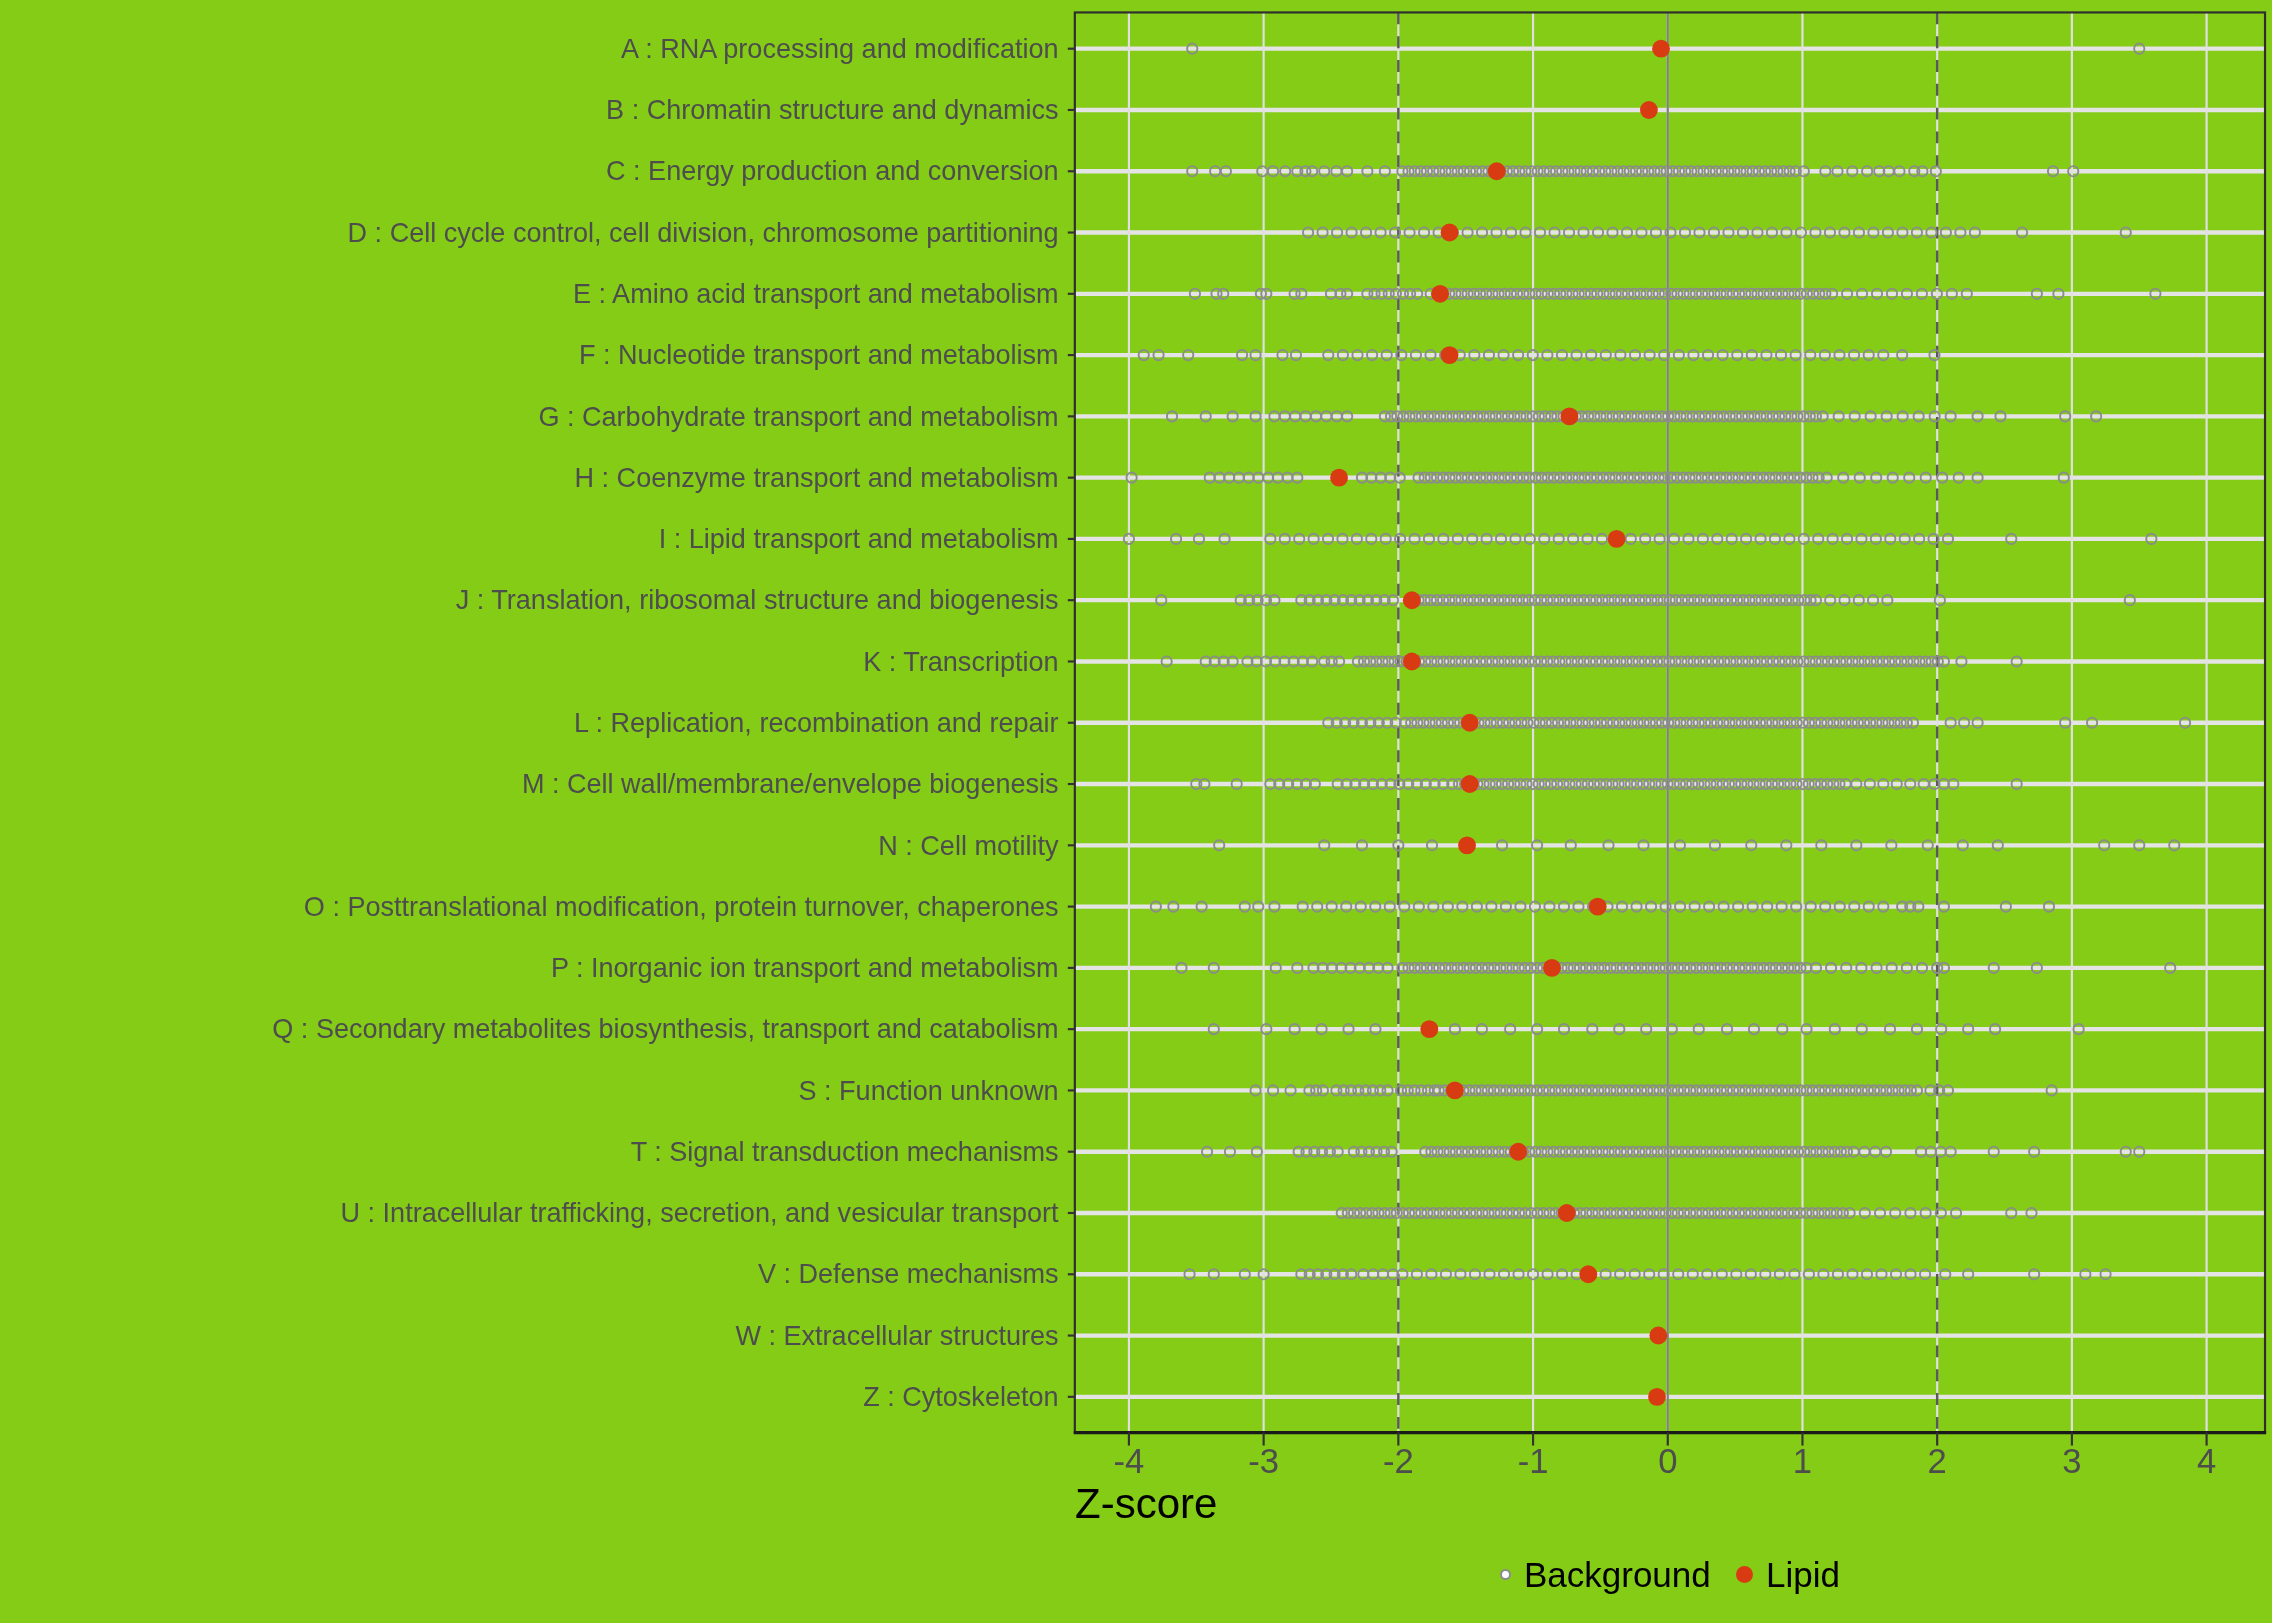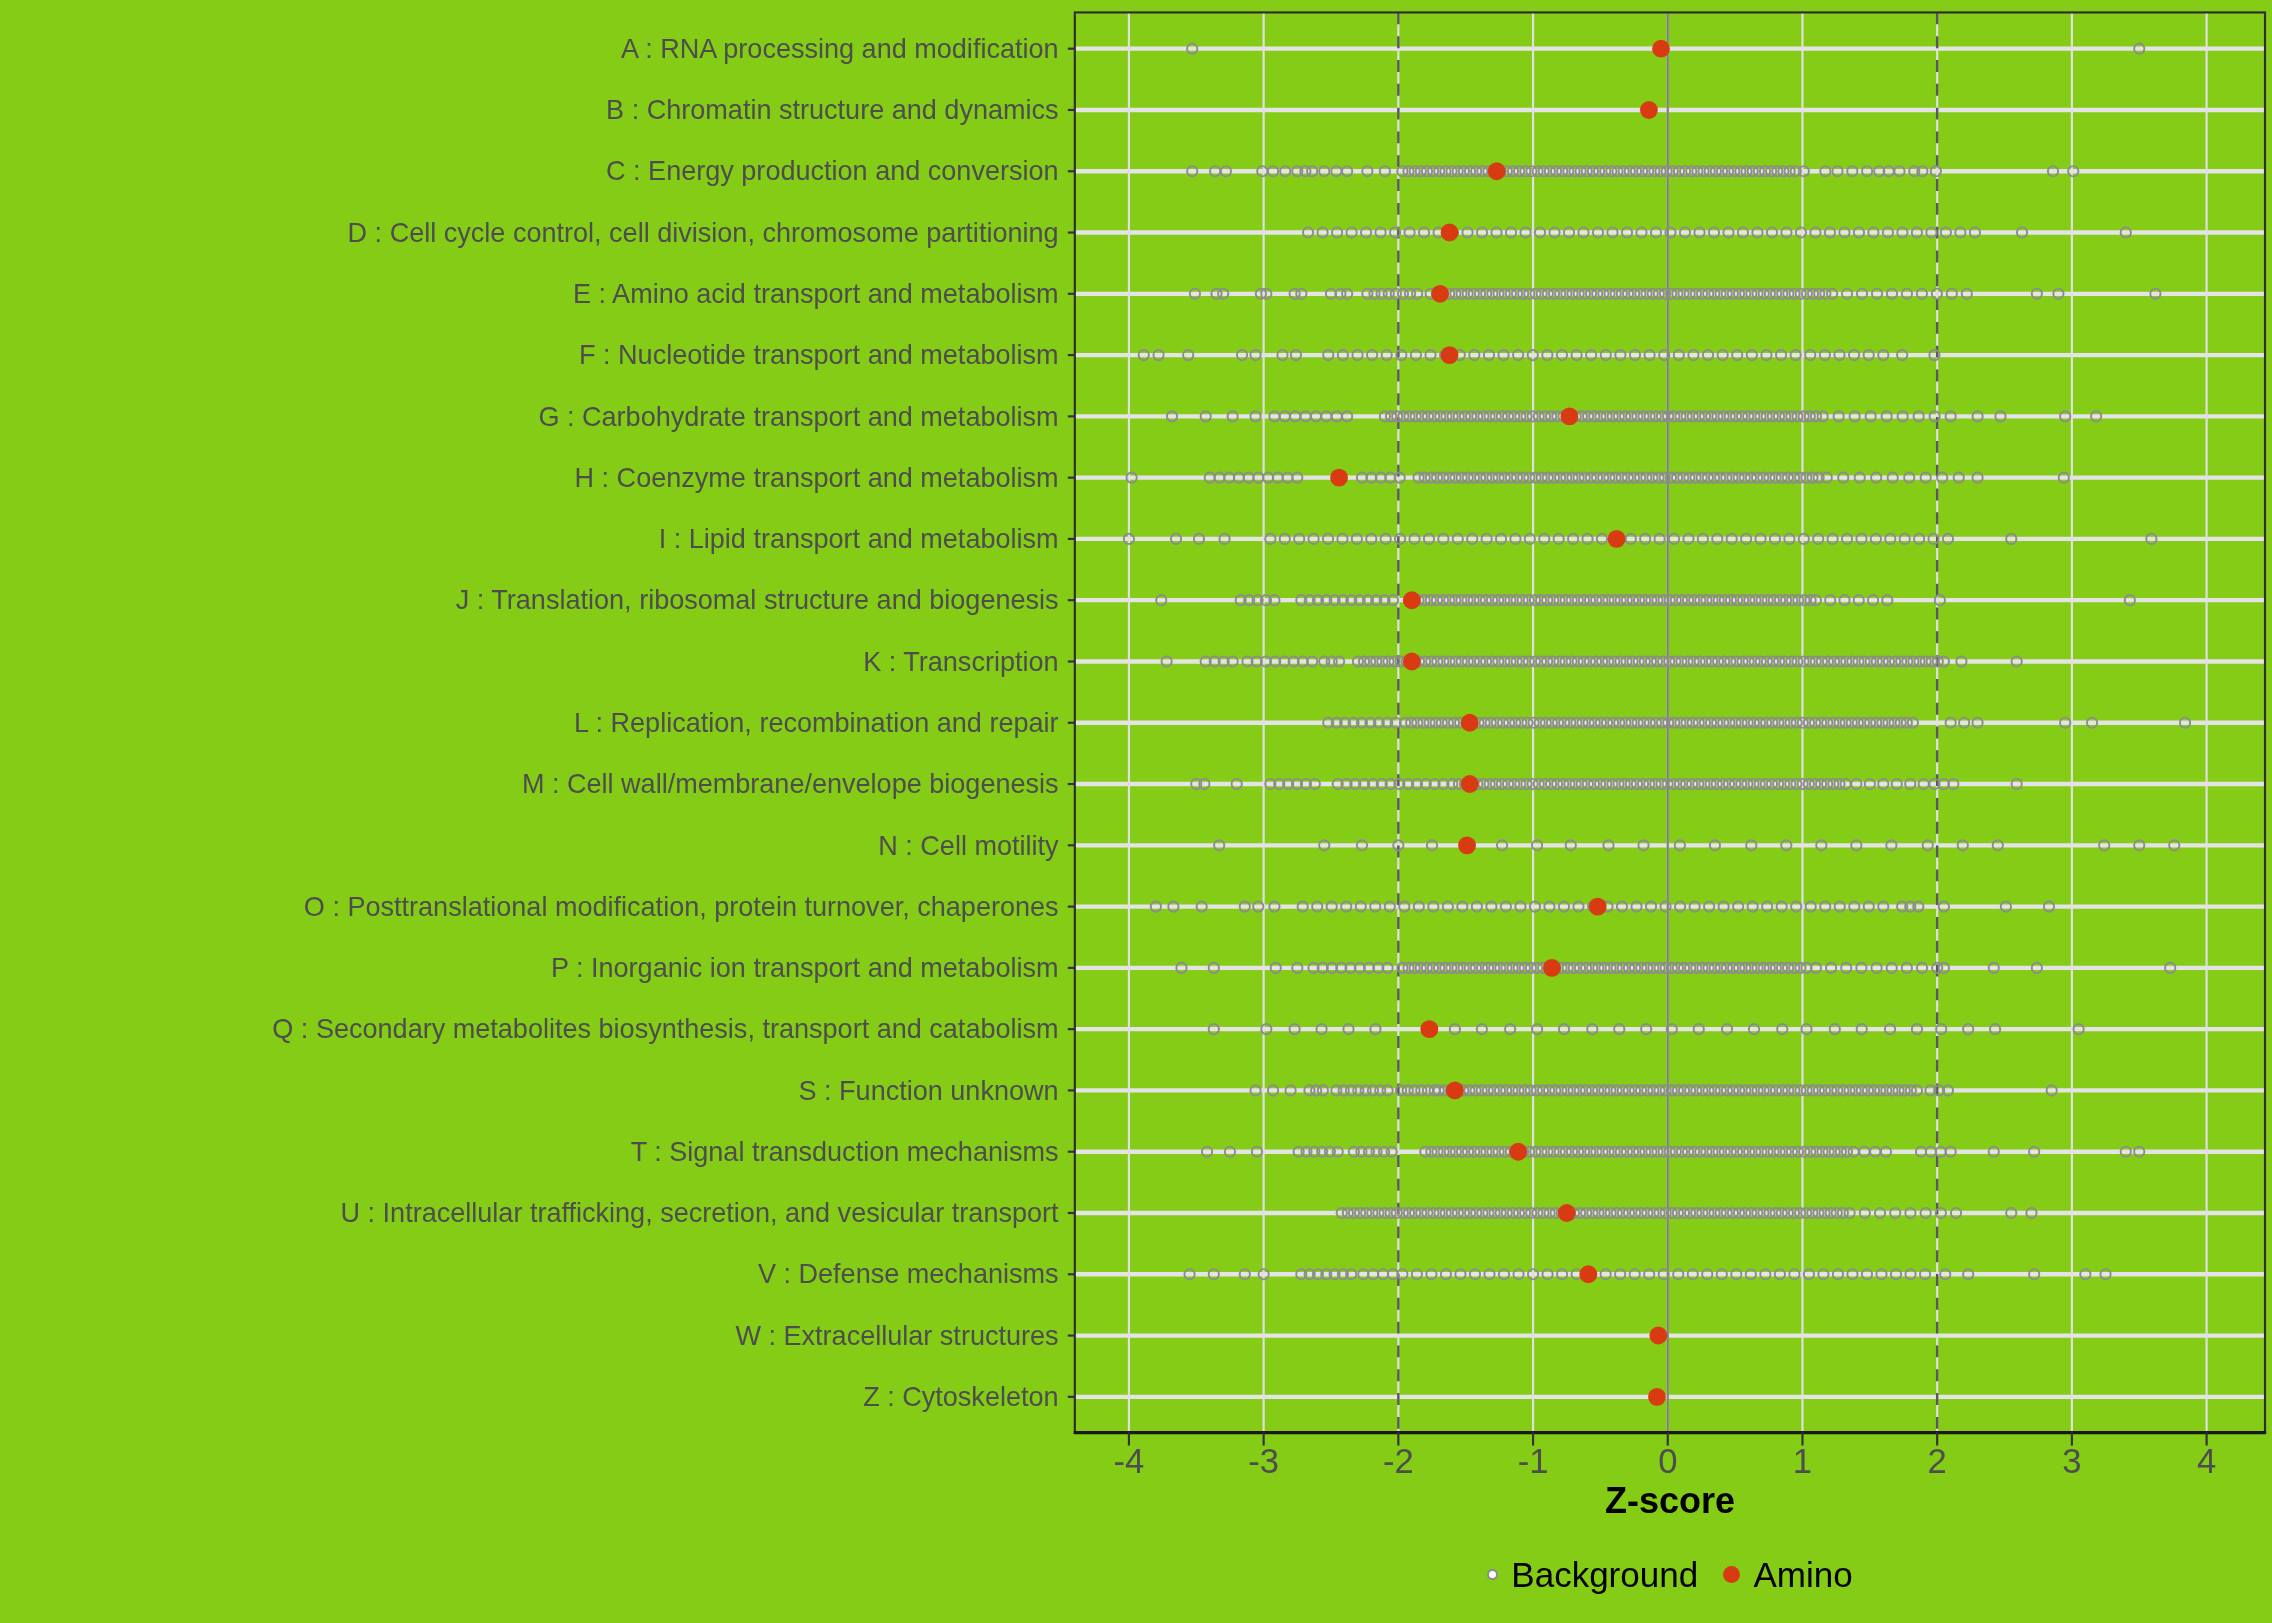--- a/index.html
+++ b/index.html
@@ -1,20 +1,20 @@
 <!DOCTYPE html>
 <html style="font-size:8.7px"><head>
 <meta charset="utf-8">
 <style>
   html,body{margin:0;padding:0;background:#ffffff;}
   #figure{position:relative;width:2273px;height:1623px;background:#84cc16;overflow:hidden;
           font-family:"Liberation Sans", sans-serif;}
   #plot{position:absolute;left:0;top:0;}
-  .axis-title{position:absolute;left:1075px;top:1480px;width:1190px;text-align:center;
-              font-size:36px;font-weight:bold;color:#000000;}
+  .axis-title{position:absolute;left:1075px;top:1480px;width:1190px;
+              font-size:42px;font-weight:normal;color:#000000;}
   .legend{position:absolute;left:1075px;top:1557px;width:1190px;display:flex;
           justify-content:center;align-items:center;gap:25px;text-align:center;}
   .legend-item{display:flex;align-items:center;gap:13px;}
   .legend-label{font-size:35px;color:#000000;line-height:1;}
   .key{display:inline-block;border-radius:50%;}
   .key-bg{width:7px;height:7px;border:2.2px solid #8c8c8c;background:#ffffff;}
   .key-q{width:17.3px;height:17.3px;background:#d83b12;}
 </style>
 </head>
 <body>
@@ -1628,17 +1628,17 @@
 
   <div class="axis-title">Z-score</div>
 
   <div class="legend">
     <div class="legend-item">
       <span class="key key-bg"></span>
       <span class="legend-label">Background</span>
     </div>
     <div class="legend-item">
       <span class="key key-q"></span>
-      <span class="legend-label">Amino</span>
+      <span class="legend-label">Lipid</span>
     </div>
   </div>
 </div>
 
 
 </body></html>

